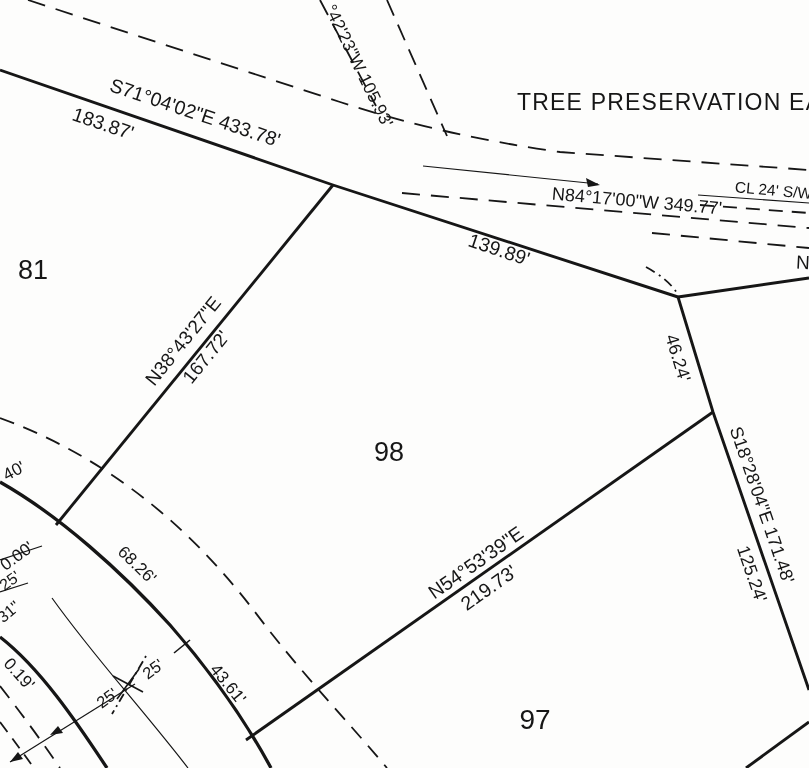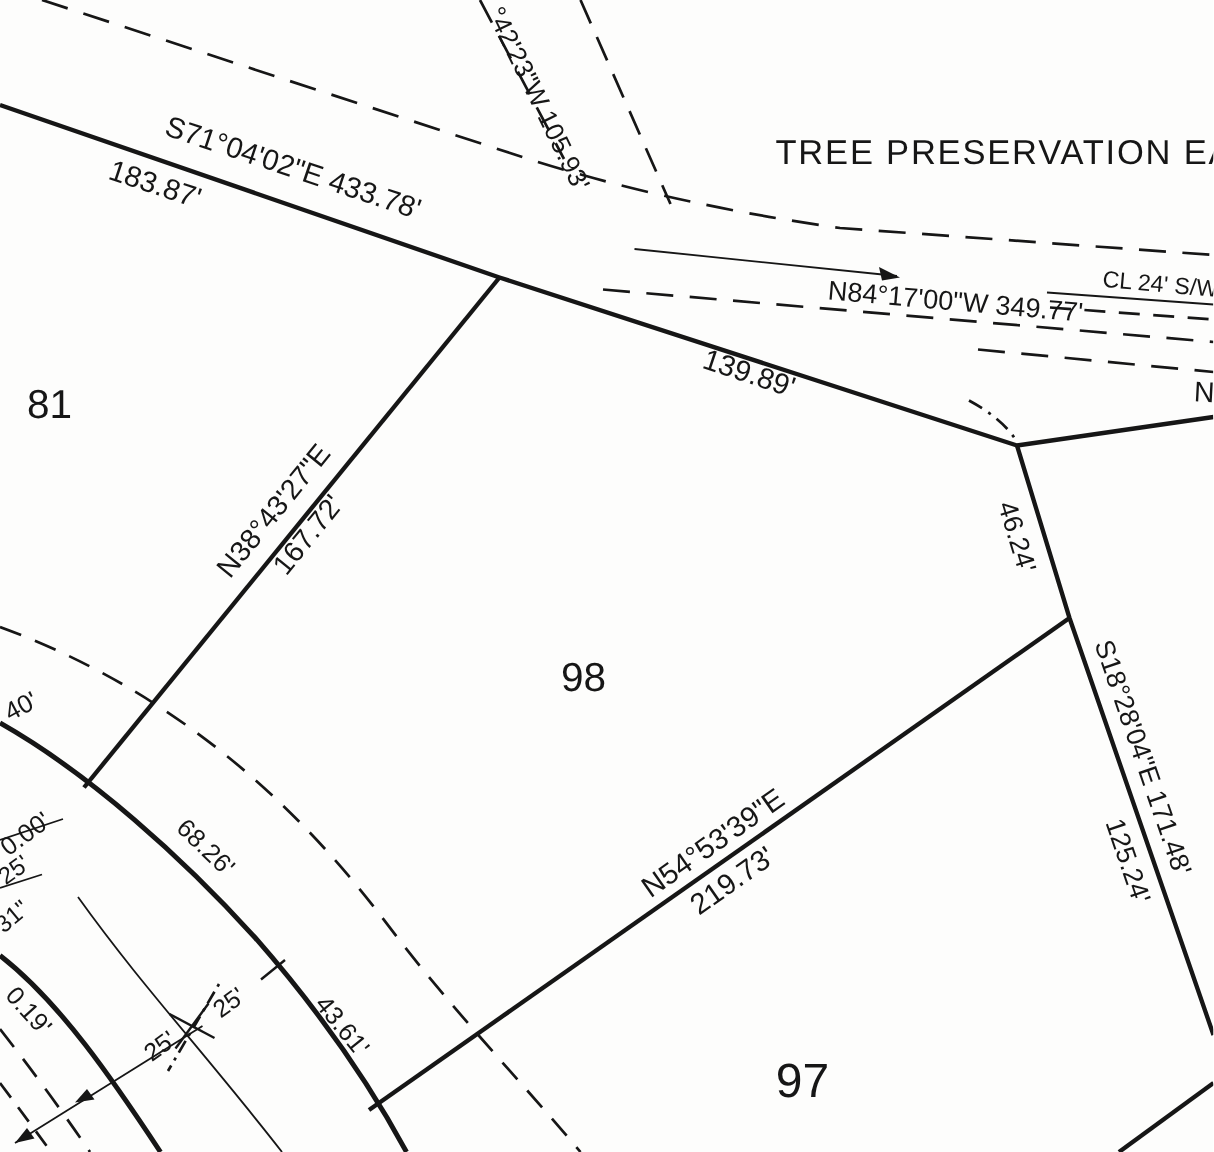--- a/index.html
+++ b/index.html
@@ -85,21 +85,21 @@
   <div id="labels">
       <div class="lbl center" style="left: 195px; top: 113px; font-size: 19.5px; transform: translate(-50%, -50%) rotate(18.5deg);">S71°04'02"E 433.78'</div>
       <div class="lbl center" style="left: 103px; top: 124px; font-size: 19.5px; transform: translate(-50%, -50%) rotate(18.5deg);">183.87'</div>
       <div class="lbl left" style="left: 329px; top: 6px; font-size: 17.5px; transform: translateY(-50%) rotate(64deg);">°42'23"W  105.93'</div>
       <div class="lbl left" style="left: 517px; top: 102px; font-size: 23px; letter-spacing: 1.2px; transform: translateY(-50%) rotate(0deg);">TREE PRESERVATION EASEMENT</div>
       <div class="lbl center" style="left: 637px; top: 201px; font-size: 18px; transform: translate(-50%, -50%) rotate(5deg);">N84°17'00"W  349.77'</div>
       <div class="lbl left" style="left: 735px; top: 187px; font-size: 15.5px; transform: translateY(-50%) rotate(5deg);">CL 24' S/W</div>
       <div class="lbl center" style="left: 499px; top: 250px; font-size: 19.5px; transform: translate(-50%, -50%) rotate(18.5deg);">139.89'</div>
       <div class="lbl center" style="left: 33px; top: 270px; font-size: 27px; transform: translate(-50%, -50%) rotate(0deg);">81</div>
       <div class="lbl center" style="left: 389px; top: 412px; font-size: 27px; transform: translate(-50%, -50%) rotate(0deg); margin-top: 40px;">98</div>
-      <div class="lbl center" style="left: 535px; top: 720px; font-size: 32px; transform: translate(-50%, -50%) rotate(0deg);">97</div>
+      <div class="lbl center" style="left: 535px; top: 720px; font-size: 28px; transform: translate(-50%, -50%) rotate(0deg);">97</div>
       <div class="lbl center" style="left: 183px; top: 341px; font-size: 19px; transform: translate(-50%, -50%) rotate(-51deg);">N38°43'27"E</div>
       <div class="lbl center" style="left: 206px; top: 357px; font-size: 19px; transform: translate(-50%, -50%) rotate(-51deg);">167.72'</div>
       <div class="lbl center" style="left: 678px; top: 358px; font-size: 18px; transform: translate(-50%, -50%) rotate(73deg);">46.24'</div>
       <div class="lbl center" style="left: 762px; top: 505px; font-size: 18px; transform: translate(-50%, -50%) rotate(71deg);">S18°28'04"E  171.48'</div>
       <div class="lbl center" style="left: 752px; top: 574px; font-size: 18px; transform: translate(-50%, -50%) rotate(71deg);">125.24'</div>
       <div class="lbl center" style="left: 476px; top: 563px; font-size: 19.5px; transform: translate(-50%, -50%) rotate(-35deg);">N54°53'39"E</div>
       <div class="lbl center" style="left: 489px; top: 588px; font-size: 19.5px; transform: translate(-50%, -50%) rotate(-35deg);">219.73'</div>
       <div class="lbl center" style="left: 137px; top: 565px; font-size: 17px; transform: translate(-50%, -50%) rotate(44deg);">68.26'</div>
       <div class="lbl center" style="left: 228px; top: 684px; font-size: 17px; transform: translate(-50%, -50%) rotate(51deg);">43.61'</div>
       <div class="lbl center" style="left: 14px; top: 471px; font-size: 17px; transform: translate(-50%, -50%) rotate(-28deg);">40'</div>

